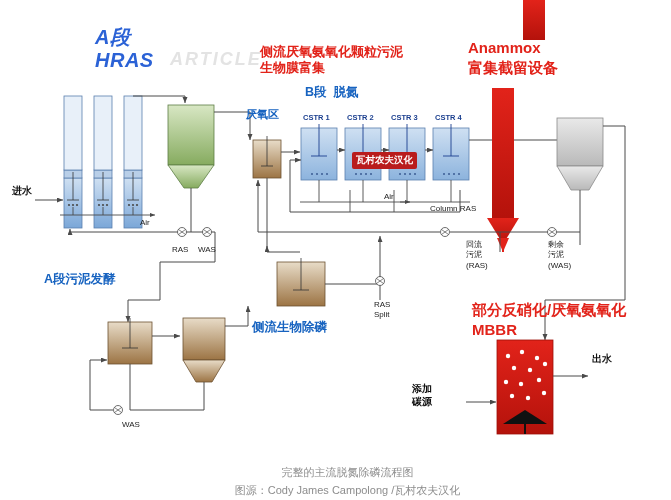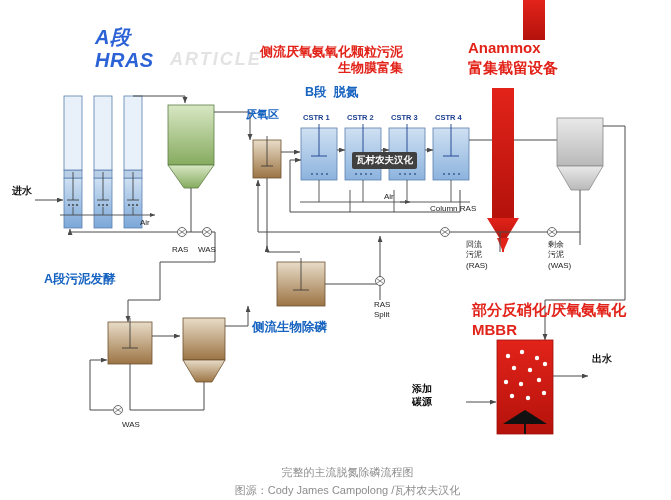--- a/index.html
+++ b/index.html
@@ -79,21 +79,21 @@
   .watermark {
     position: absolute;
     color: rgba(170,170,170,0.33);
     font-size: 18px;
     font-weight: bold;
     font-style: italic;
     letter-spacing: 2px;
   }
   .badge-red {
     position: absolute;
-    background: #404040;
+    background: #b91c1c;
     color: #fff;
     font-weight: bold;
     font-size: 9.5px;
     padding: 2px 4px;
     border-radius: 2px;
     white-space: nowrap;
   }
 </style>
 </head>
 <body>
@@ -376,21 +376,21 @@
     <g>
       <line x1="380" y1="296" x2="380" y2="300" stroke="#4a4a4a" stroke-width="1"></line>
     </g>
   </svg>
 
   <div class="watermark" style="left:170px; top:49px;">ARTICLE</div>
 
   <div class="lbl blue-title" style="left:95px; top:26px;">A段
 HRAS</div>
 
-  <div class="lbl red-title" style="left:260px; top:44px; text-align:right;">侧流厌氧氨氧化颗粒污泥
+  <div class="lbl red-title" style="left:260px; top:44px; text-align:left;">侧流厌氧氨氧化颗粒污泥
 生物膜富集</div>
 
   <div class="lbl red-title-big" style="left:468px; top:38px;">Anammox
 富集截留设备</div>
 
   <div class="lbl blue-mid" style="left:305px; top:85px;">B段  脱氮</div>
 
   <div class="lbl blue-small" style="left:246px; top:108px;">厌氧区</div>
 
   <div class="lbl cstr-lbl" style="left:303px; top:114px;">CSTR 1</div>

